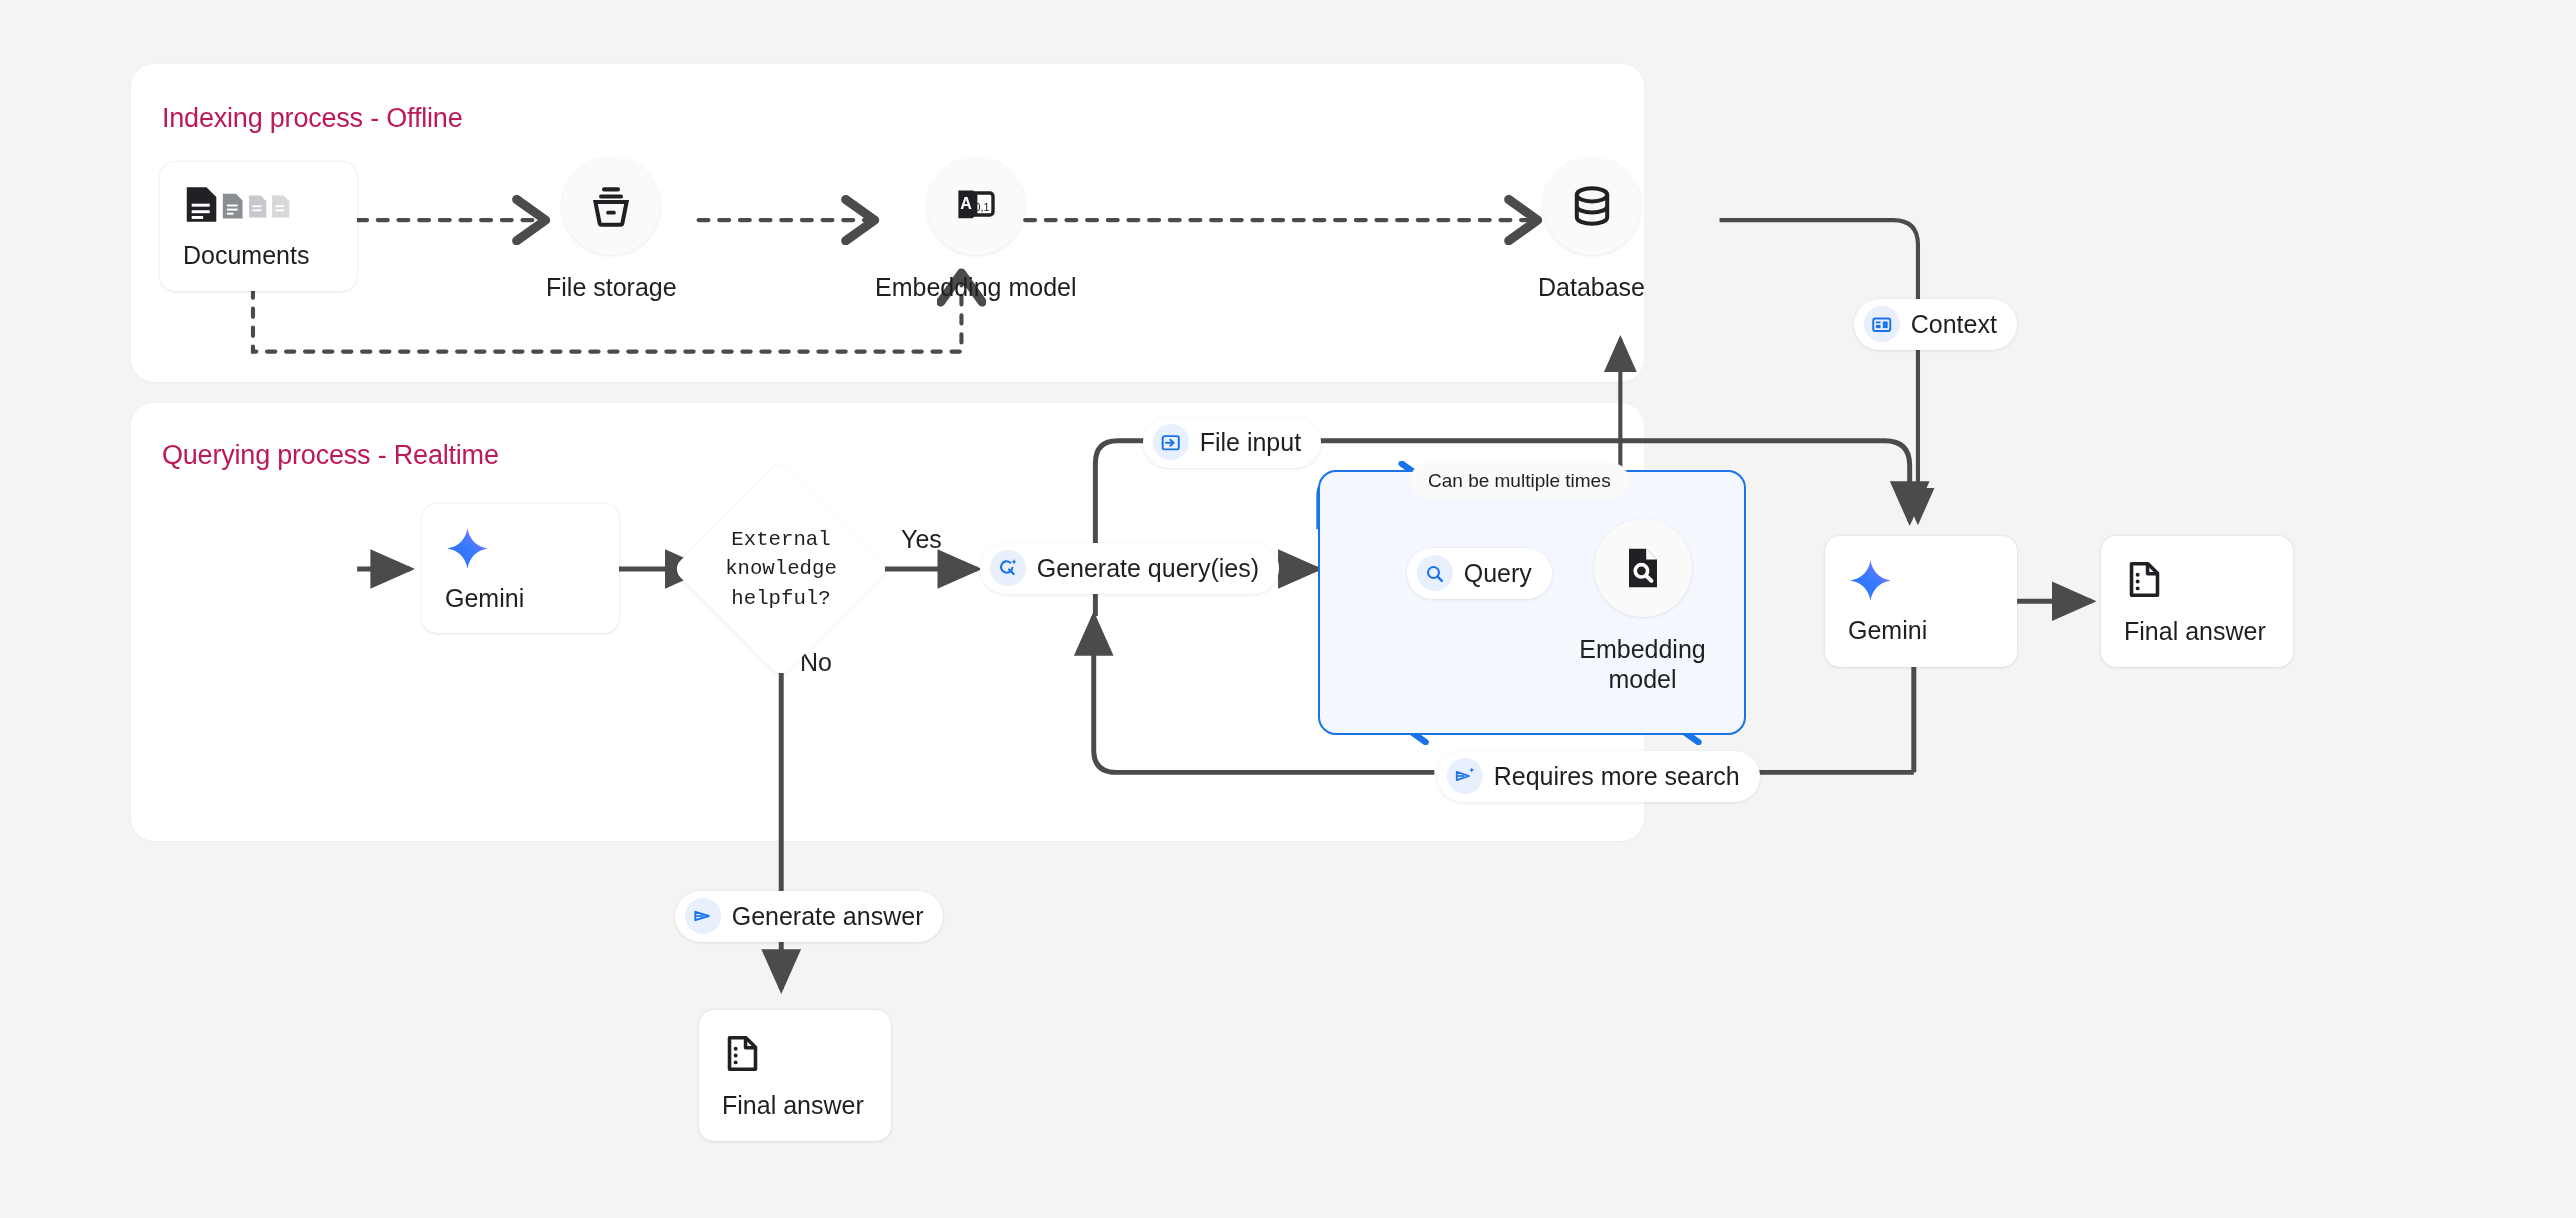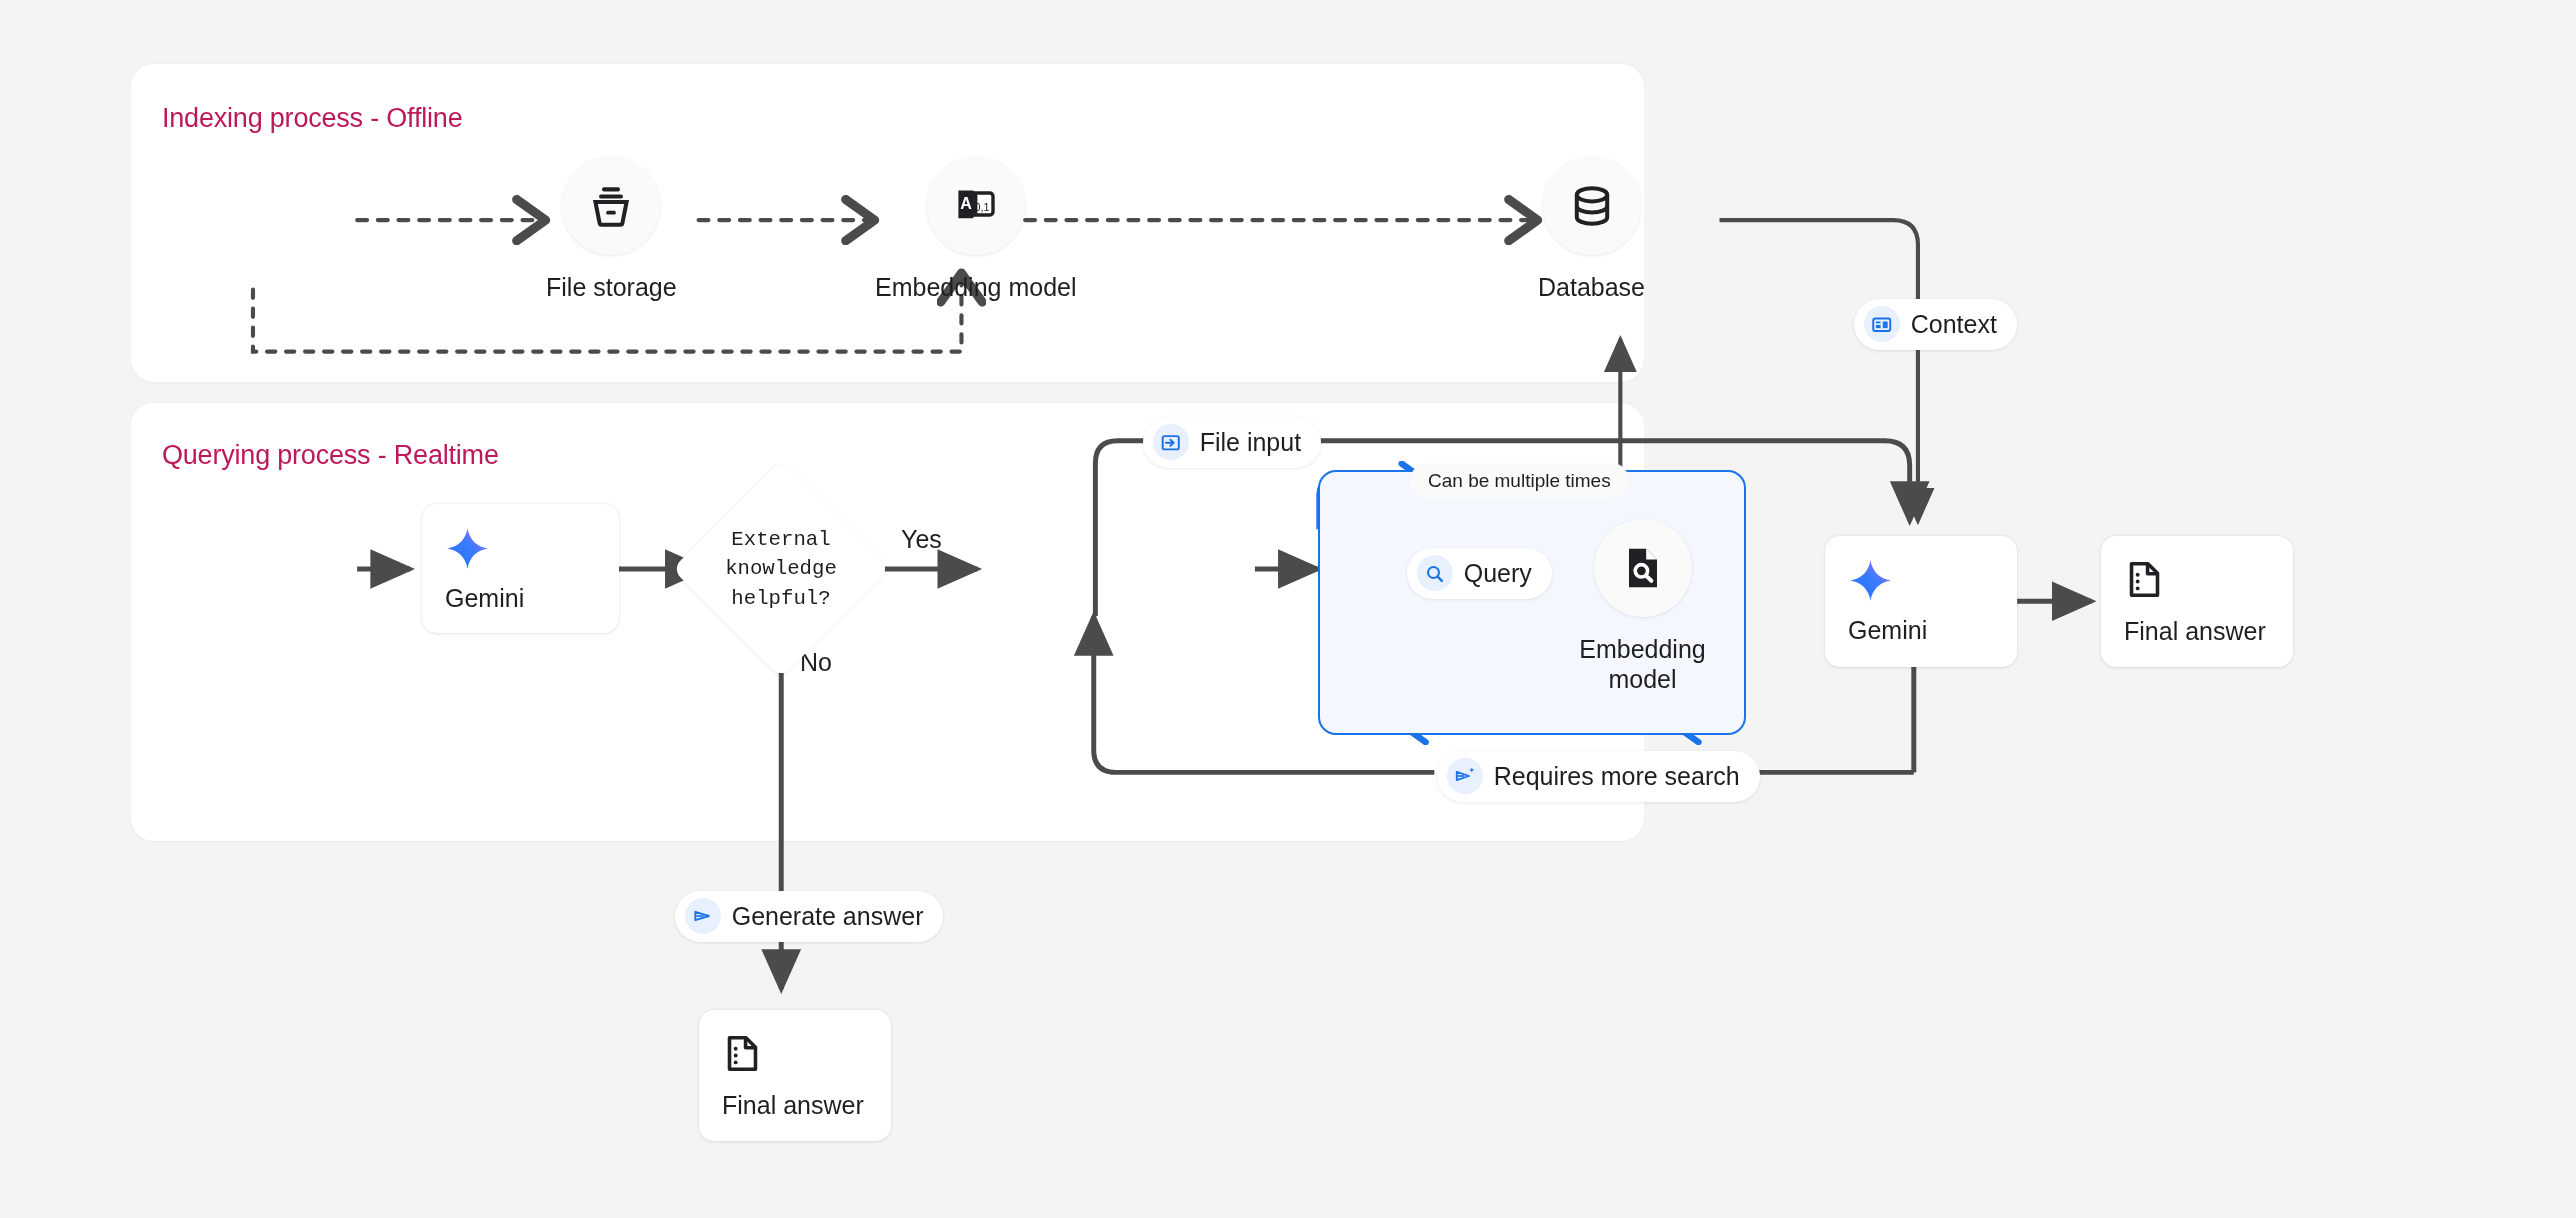--- a/index.html
+++ b/index.html
@@ -206,20 +206,41 @@
     <path d="M2082,830 L2082,860 Q2082,880 2062,880 L2030,880" fill="none" stroke="#1a73e8" stroke-width="3.5" stroke-linejoin="round" marker-end="url(#blueChevron)"></path>
     <path d="M1940,880 L1700,880" fill="none" stroke="#1a73e8" stroke-width="3.5" marker-end="url(#blueChevron)"></path>
   </svg>
 
   <div class="panel" id="panel-indexing"></div>
   <div class="panel" id="panel-querying"></div>
 
   <div class="panel-title" style="left:162px; top:103px;">Indexing process - Offline</div>
   <div class="panel-title" style="left:162px; top:440px;">Querying process - Realtime</div>
 
+  <div class="node-card" style="left:160px; top:162px; width:197px; height:129px;">
+    <span>
+      <svg width="124" height="41" viewBox="0 0 150 50">
+        <path d="M4,4 h24 l12,12 v30 h-36 z" fill="#202124"></path>
+        <rect x="10" y="24" width="22" height="3.6" fill="#fff"></rect>
+        <rect x="10" y="32" width="22" height="3.6" fill="#fff"></rect>
+        <rect x="10" y="39" width="14" height="3.6" fill="#fff"></rect>
+        <path d="M48,12 h16 l8,8 v22 h-24 z" fill="#8a8d91"></path>
+        <rect x="53" y="25" width="13" height="2.4" fill="#fff"></rect>
+        <rect x="53" y="30" width="13" height="2.4" fill="#fff"></rect>
+        <rect x="53" y="35" width="8" height="2.4" fill="#fff"></rect>
+        <path d="M80,14 h14 l7,7 v20 h-21 z" fill="#c6c8cb"></path>
+        <rect x="84" y="26" width="11" height="2.2" fill="#fff"></rect>
+        <rect x="84" y="31" width="11" height="2.2" fill="#fff"></rect>
+        <path d="M108,14 h14 l7,7 v20 h-21 z" fill="#d6d8da"></path>
+        <rect x="112" y="26" width="11" height="2.2" fill="#fff"></rect>
+        <rect x="112" y="31" width="11" height="2.2" fill="#fff"></rect>
+      </svg>
+    </span>
+    <div class="node-label">Documents</div>
+  </div>
 
   <div class="circle-node" style="left:546px; top:157px;">
     <div class="circ">
       <svg width="48" height="48" viewBox="0 0 24 24">
         <rect x="7.5" y="2.6" width="9" height="2.1" rx="1" fill="#202124"></rect>
         <rect x="6" y="6.2" width="12" height="2.1" rx="1" fill="#202124"></rect>
         <path d="M4.2,10 h15.6 l-2.1,10.6 a1,1 0 0 1 -1,0.8 h-9.4 a1,1 0 0 1 -1,-0.8 z" fill="none" stroke="#202124" stroke-width="2"></path>
         <rect x="9.6" y="14.4" width="4.8" height="1.9" rx="0.8" fill="#202124"></rect>
       </svg>
     </div>
@@ -358,20 +379,30 @@
     <span class="pill-ic">
       <svg width="21.5" height="21.5" viewBox="0 0 24 24">
         <rect x="3" y="4.6" width="18" height="14.8" rx="2.2" fill="none" stroke="#1a73e8" stroke-width="2.2"></rect>
         <line x1="6.6" y1="12" x2="14.4" y2="12" stroke="#1a73e8" stroke-width="2.2" stroke-linecap="round"></line>
         <path d="M11.6,8.6 L15.2,12 L11.6,15.4" fill="none" stroke="#1a73e8" stroke-width="2.2" stroke-linecap="round" stroke-linejoin="round"></path>
       </svg>
     </span>
     <span class="pill-label">File input</span>
   </div>
 
+  <div class="pill" style="left:980px; top:543px;">
+    <span class="pill-ic">
+      <svg width="22" height="22" viewBox="0 0 24 24">
+        <path d="M14.6,6.2 a6.2,6.2 0 1 0 2.1,5.6" fill="none" stroke="#1a73e8" stroke-width="2.3" stroke-linecap="round"></path>
+        <line x1="13.2" y1="13.6" x2="18.2" y2="18.6" stroke="#1a73e8" stroke-width="2.5" stroke-linecap="round"></line>
+        <path d="M18.6,2.2 l0.85,2.1 l2.1,0.85 l-2.1,0.85 l-0.85,2.1 l-0.85,-2.1 l-2.1,-0.85 l2.1,-0.85 z" fill="#1a73e8"></path>
+      </svg>
+    </span>
+    <span class="pill-label">Generate query(ies)</span>
+  </div>
 
   <div class="pill" style="left:1437px; top:751px;">
     <span class="pill-ic">
       <svg width="22" height="22" viewBox="0 0 24 24">
         <path d="M3,7.6 L16.4,12 L3,16.4 z" fill="none" stroke="#1a73e8" stroke-width="2" stroke-linejoin="round"></path>
         <line x1="3.6" y1="12" x2="11" y2="12" stroke="#1a73e8" stroke-width="1.8"></line>
         <path d="M19.4,2.6 l0.8,2 l2,0.8 l-2,0.8 l-0.8,2 l-0.8,-2 l-2,-0.8 l2,-0.8 z" fill="#1a73e8"></path>
       </svg>
     </span>
     <span class="pill-label">Requires more search</span>

